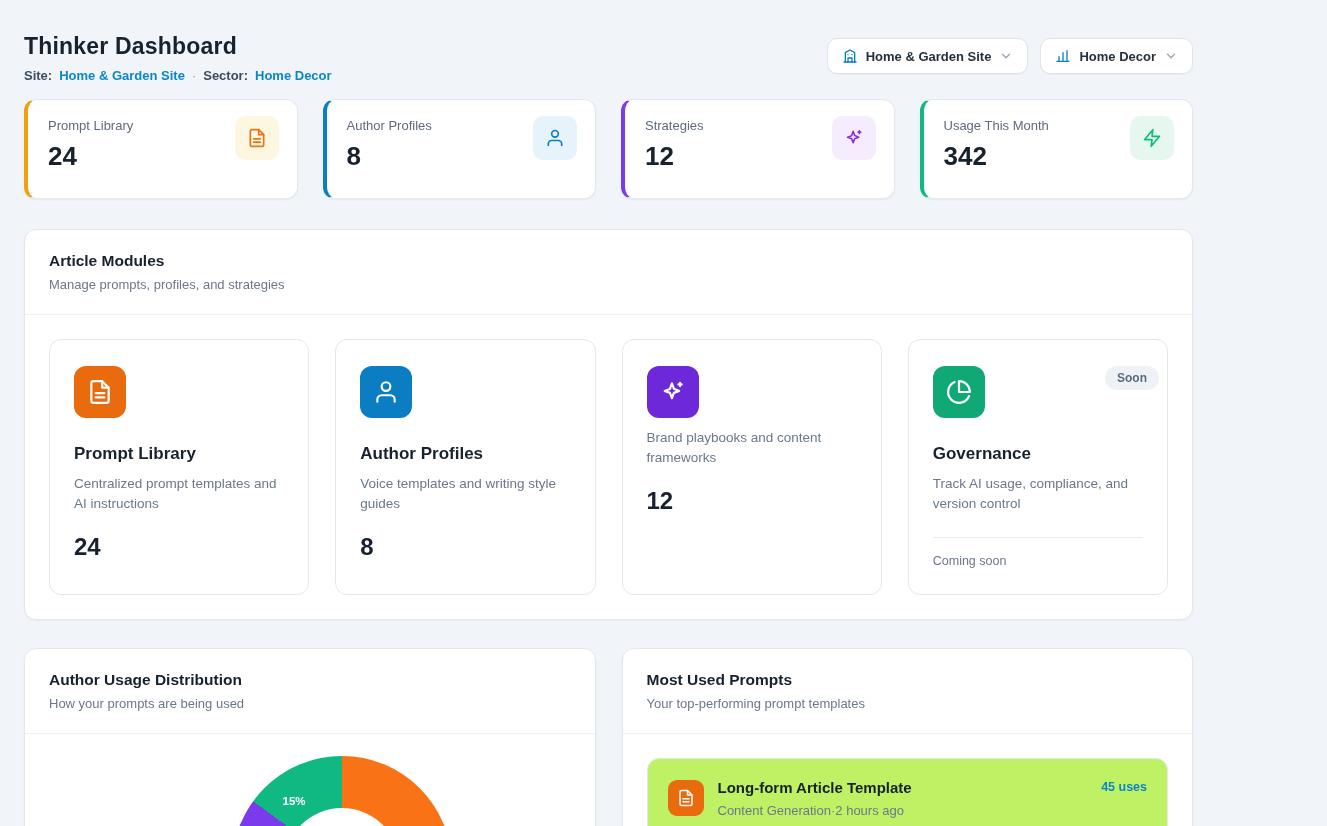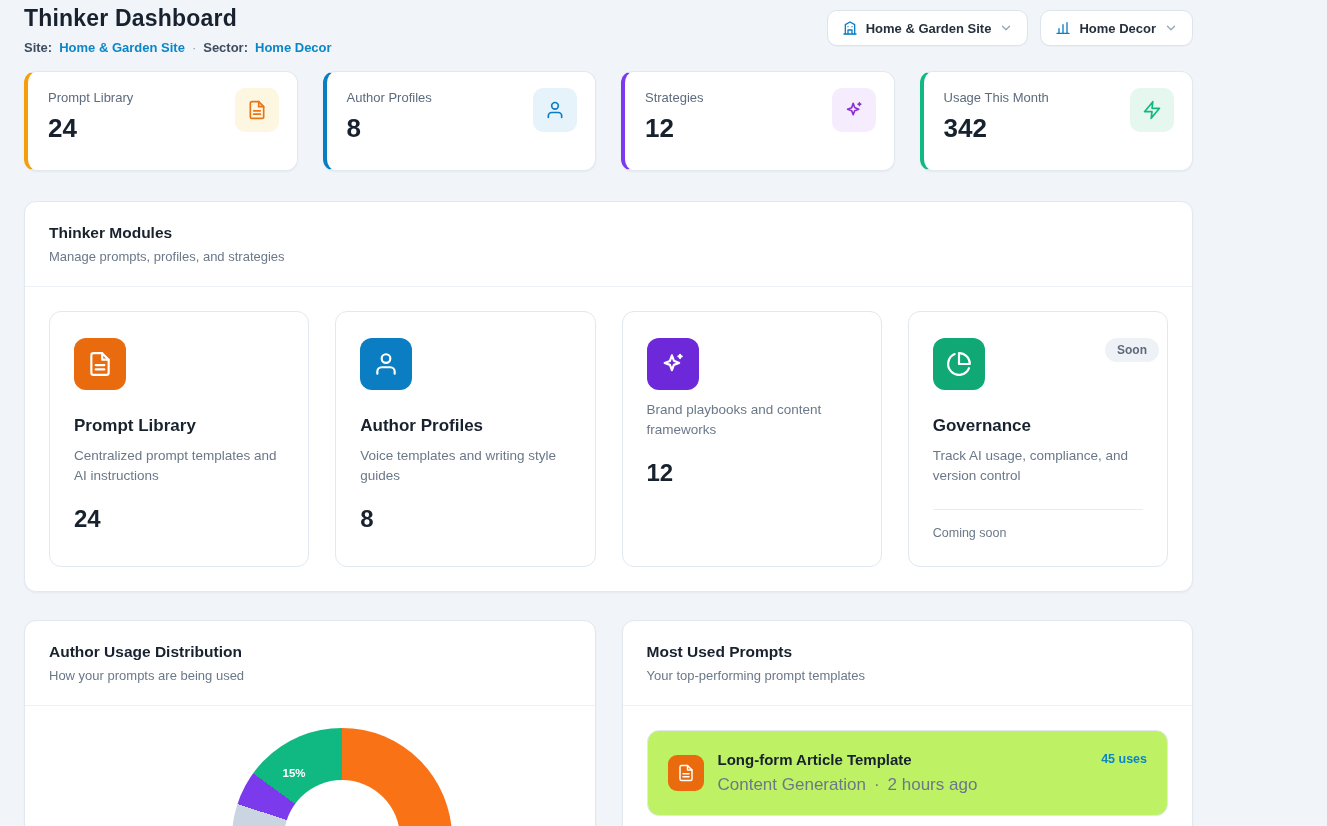--- a/index.html
+++ b/index.html
@@ -1,19 +1,19 @@
 <!DOCTYPE html>
 <html><head>
 <meta charset="utf-8">
 <title>Thinker Dashboard</title>
 <style>
   * { margin:0; padding:0; box-sizing:border-box; }
   html,body { width:1327px; height:826px; overflow:hidden; }
   body { background:#f1f5f9; font-family:"Liberation Sans", sans-serif; color:#1a2430; }
-  .page { width:1217px; height:826px; padding:4px 24px; overflow:hidden; position:relative; }
+  .page { width:1217px; height:826px; padding:32px 24px; overflow:hidden; position:relative; }
 
   
   .header-row { display:flex; justify-content:space-between; align-items:flex-start; }
   .page-title { font-size:23px; font-weight:800; line-height:28px; color:#18222e; letter-spacing:.2px; }
   .subline { margin-top:8px; font-size:13px; font-weight:700; color:#3d4c5e; display:flex; gap:7px; align-items:center; }
   .subline .link { color:#0b86c8; cursor:pointer; }
   .subline .dot { color:#909cab; font-weight:400; }
   .selectors { display:flex; gap:12px; margin-top:6px; }
   .selector { display:flex; align-items:center; gap:8px; background:#fff; border:1px solid #dde4ee;
               border-radius:10px; height:36px; padding:0 14px; font-size:13px; font-weight:700;
@@ -62,21 +62,21 @@
   .donut-label { position:absolute; left:62px; top:45px; transform:translate(-50%,-50%);
                  color:#fff; font-size:11.5px; font-weight:700; }
 
   
   .prompt-list { padding:24px; }
   .prompt-item { display:flex; align-items:center; gap:14px; border:1px solid #e2e8f0; border-radius:12px;
                  padding:20px; background:#bef264; cursor:pointer; }
   .prompt-item-icon { width:36px; height:36px; border-radius:9px; display:flex; align-items:center;
                       justify-content:center; color:#fff; flex:none; }
   .prompt-item-title { font-size:15px; font-weight:700; color:#18222e; }
-  .prompt-item-meta { margin-top:7px; font-size:17px; color:#6b7889; display:flex; gap:8px; align-items:center; }
+  .prompt-item-meta { margin-top:7px; font-size:13px; color:#6b7889; display:flex; align-items:center; }
   .prompt-item-uses { margin-left:auto; align-self:flex-start; margin-top:1px; font-size:12.5px;
                       font-weight:700; color:#0b86c8; white-space:nowrap; }
   svg { display:block; }
 </style>
 </head>
 <body>
 
 <div class="page">
 
   <div class="header-row">
@@ -169,21 +169,21 @@
       <div class="stat-icon" style="background: rgb(230, 247, 240); color: rgb(16, 185, 129);">
         <svg width="20" height="20" viewBox="0 0 24 24" fill="none" stroke="currentColor" stroke-width="2" stroke-linecap="round" stroke-linejoin="round">
             <polygon points="13 2 3 14 12 14 11 22 21 10 12 10 13 2"></polygon>
           </svg>
       </div>
     </div>
   </div>
 
   <div class="panel modules-panel">
     <div class="panel-header">
-      <div class="panel-title">Thinker Modules</div>
+      <div class="panel-title">Article Modules</div>
       <div class="panel-subtitle">Manage prompts, profiles, and strategies</div>
     </div>
     <div class="modules-grid">
 
       <div class="module-card">
         <div class="module-icon" style="background: rgb(234, 106, 14);">
           <svg width="26" height="26" viewBox="0 0 24 24" fill="none" stroke="currentColor" stroke-width="2" stroke-linecap="round" stroke-linejoin="round">
               <path d="M14 2H6a2 2 0 0 0-2 2v16a2 2 0 0 0 2 2h12a2 2 0 0 0 2-2V8z"></path>
               <polyline points="14 2 14 8 20 8"></polyline>
               <line x1="16" y1="13" x2="8" y2="13"></line>

